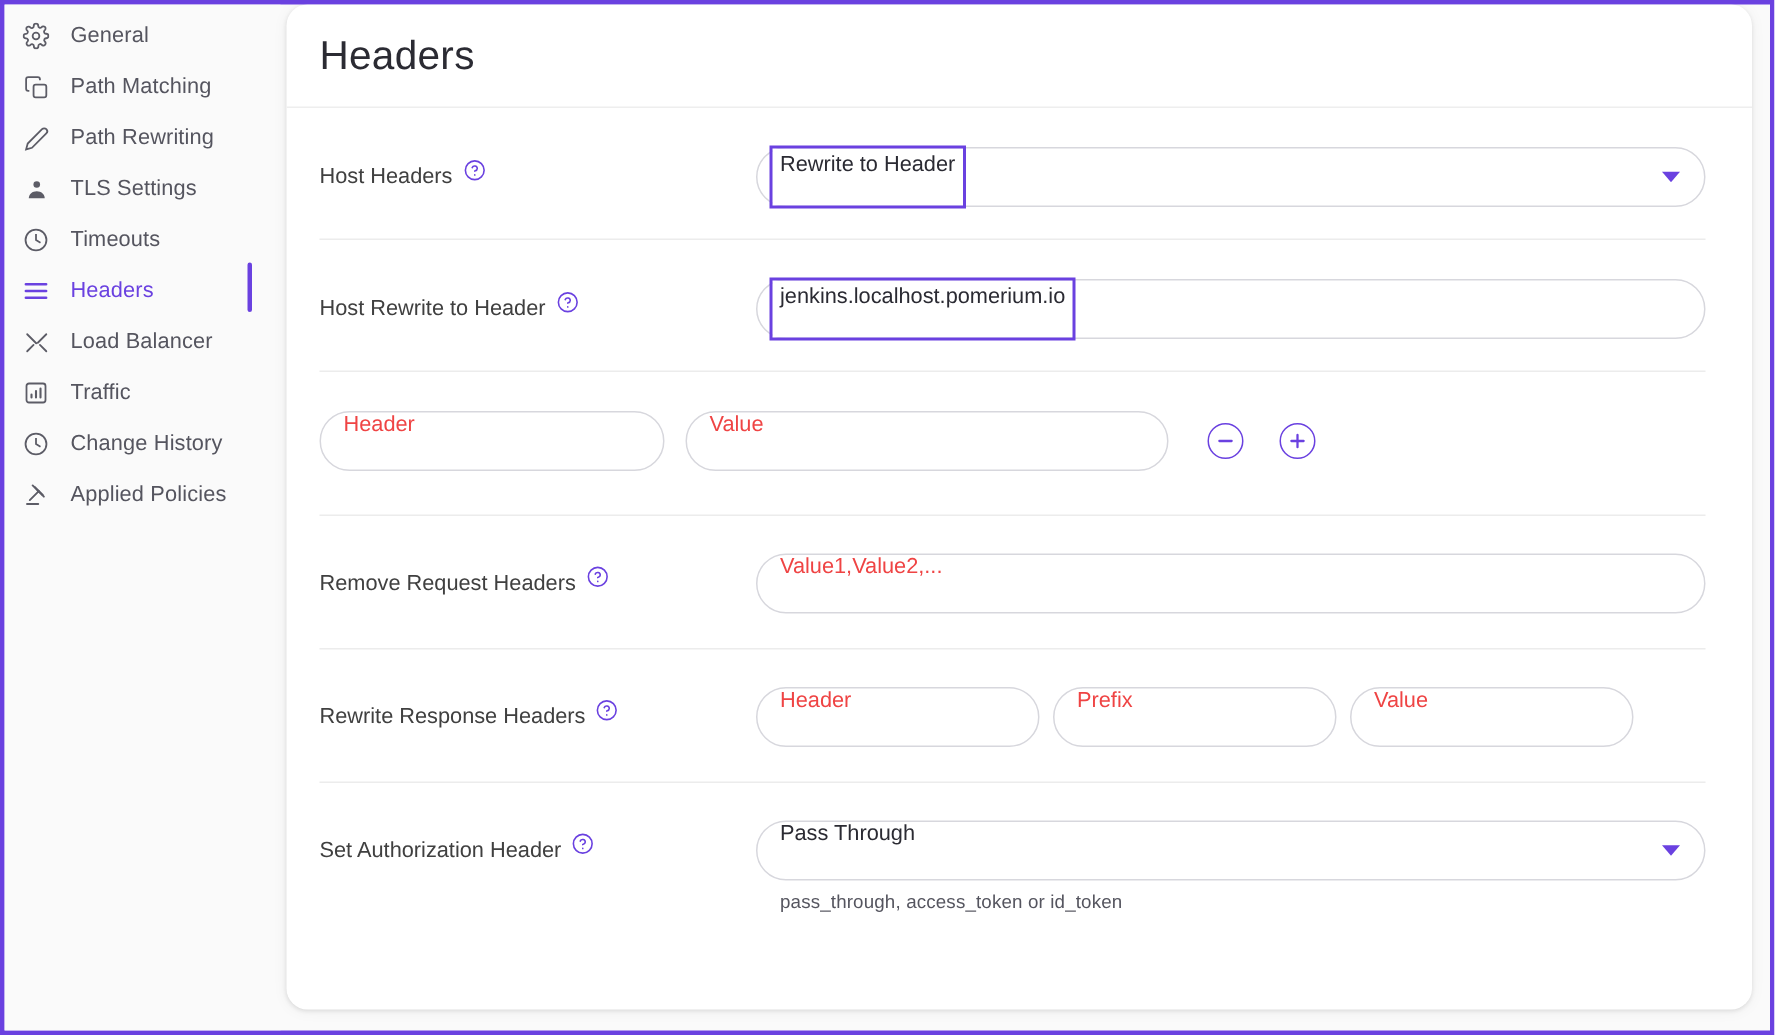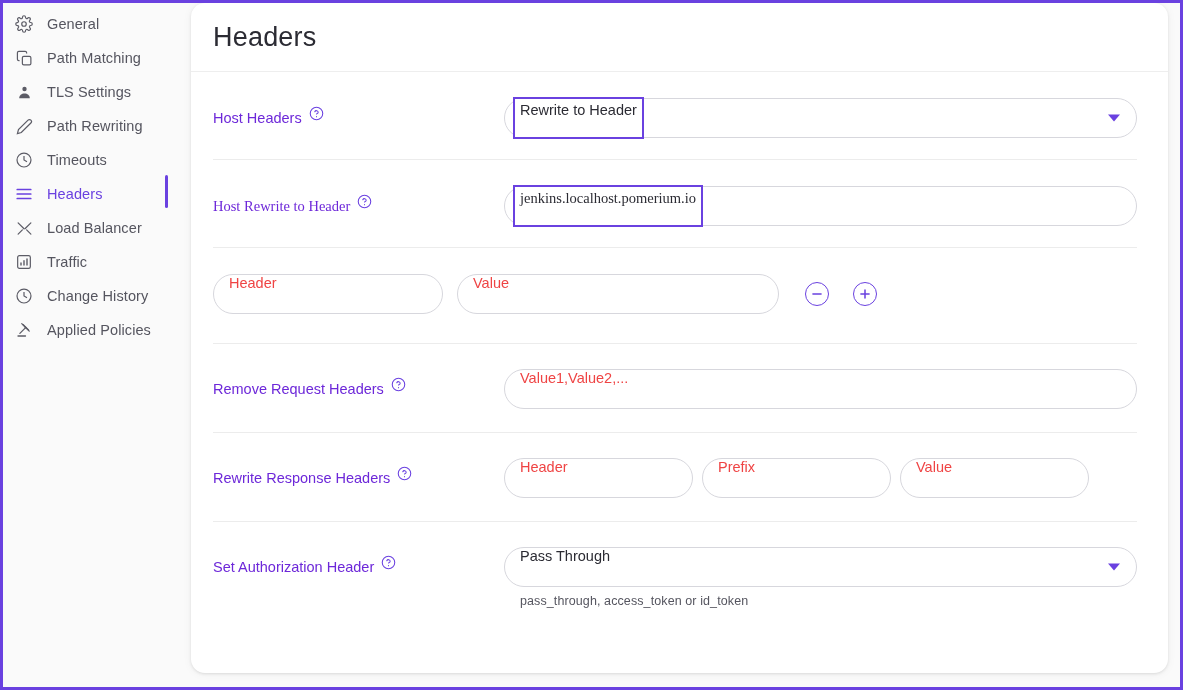--- a/index.html
+++ b/index.html
@@ -113,21 +113,21 @@
     position: relative;
     border-bottom: 1px solid #ececec;
   }
   .row:last-child { border-bottom: none; }
 
   .row-label {
     flex: 0 0 291px;
     display: flex;
     align-items: center;
     font-size: 14.5px;
-    color: #6d28d9;
+    color: #404040;
     padding-top: 0px;
     white-space: nowrap;
   }
 
   .help-icon {
     margin-left: 7px;
     width: 15px;
     height: 15px;
     flex: 0 0 15px;
     display: inline-flex;
@@ -228,35 +228,35 @@
         <svg width="17" height="17" viewBox="0 0 24 24" fill="none" stroke="currentColor" stroke-width="1.7">
           <rect x="9" y="9" width="12" height="12" rx="2"></rect>
           <path d="M5 15H4a2 2 0 0 1-2-2V4a2 2 0 0 1 2-2h9a2 2 0 0 1 2 2v1"></path>
         </svg>
       </span>
       <span class="side-label">Path Matching</span>
     </div>
 
     <div class="side-item">
       <span class="side-icon">
+        <svg width="17" height="17" viewBox="0 0 24 24" fill="none" stroke="currentColor" stroke-width="1.7">
+          <path d="M17 3a2.8 2.8 0 1 1 4 4L7.5 20.5 2 22l1.5-5.5L17 3z"></path>
+        </svg>
+      </span>
+      <span class="side-label">Path Rewriting</span>
+    </div>
+
+    <div class="side-item">
+      <span class="side-icon">
         <svg width="17" height="17" viewBox="0 0 24 24" fill="currentColor">
           <circle cx="12" cy="7" r="3.1"></circle>
           <path d="M4.5 20c0-4 3.4-6.6 7.5-6.6s7.5 2.6 7.5 6.6z"></path>
         </svg>
       </span>
       <span class="side-label">TLS Settings</span>
-    </div>
-
-    <div class="side-item">
-      <span class="side-icon">
-        <svg width="17" height="17" viewBox="0 0 24 24" fill="none" stroke="currentColor" stroke-width="1.7">
-          <path d="M17 3a2.8 2.8 0 1 1 4 4L7.5 20.5 2 22l1.5-5.5L17 3z"></path>
-        </svg>
-      </span>
-      <span class="side-label">Path Rewriting</span>
     </div>
 
     <div class="side-item">
       <span class="side-icon">
         <svg width="18" height="18" viewBox="0 0 24 24" fill="none" stroke="currentColor" stroke-width="1.6">
           <circle cx="12" cy="12" r="9.3"></circle>
           <path d="M12 6.6V12l4 2.4"></path>
         </svg>
       </span>
       <span class="side-label">Timeouts</span>
@@ -338,21 +338,21 @@
             </span>
           </div>
           <div class="row-fields" style="margin-top:26px;">
             <div class="pill full">
               <span class="hl">Rewrite to Header</span>
               <span class="sel-arrow"></span>
             </div>
           </div>
         </div>
 
-        <div class="row" style="height:88px;font-family:Liberation Serif, serif;">
+        <div class="row" style="height:88px;">
           <div class="row-label" style="margin-top:38px;">
             <span>Host Rewrite to Header</span>
             <span class="help-icon">
               <svg width="15" height="15" viewBox="0 0 24 24" fill="none" stroke="#6a41e0" stroke-width="1.7">
                 <circle cx="12" cy="12" r="10"></circle>
                 <path d="M9.3 9.2a2.8 2.8 0 0 1 5.4.9c0 1.9-2.7 2.8-2.7 2.8" stroke-linecap="round"></path>
                 <circle cx="12" cy="17" r="0.9" fill="#6a41e0" stroke="none"></circle>
               </svg>
             </span>
           </div>

